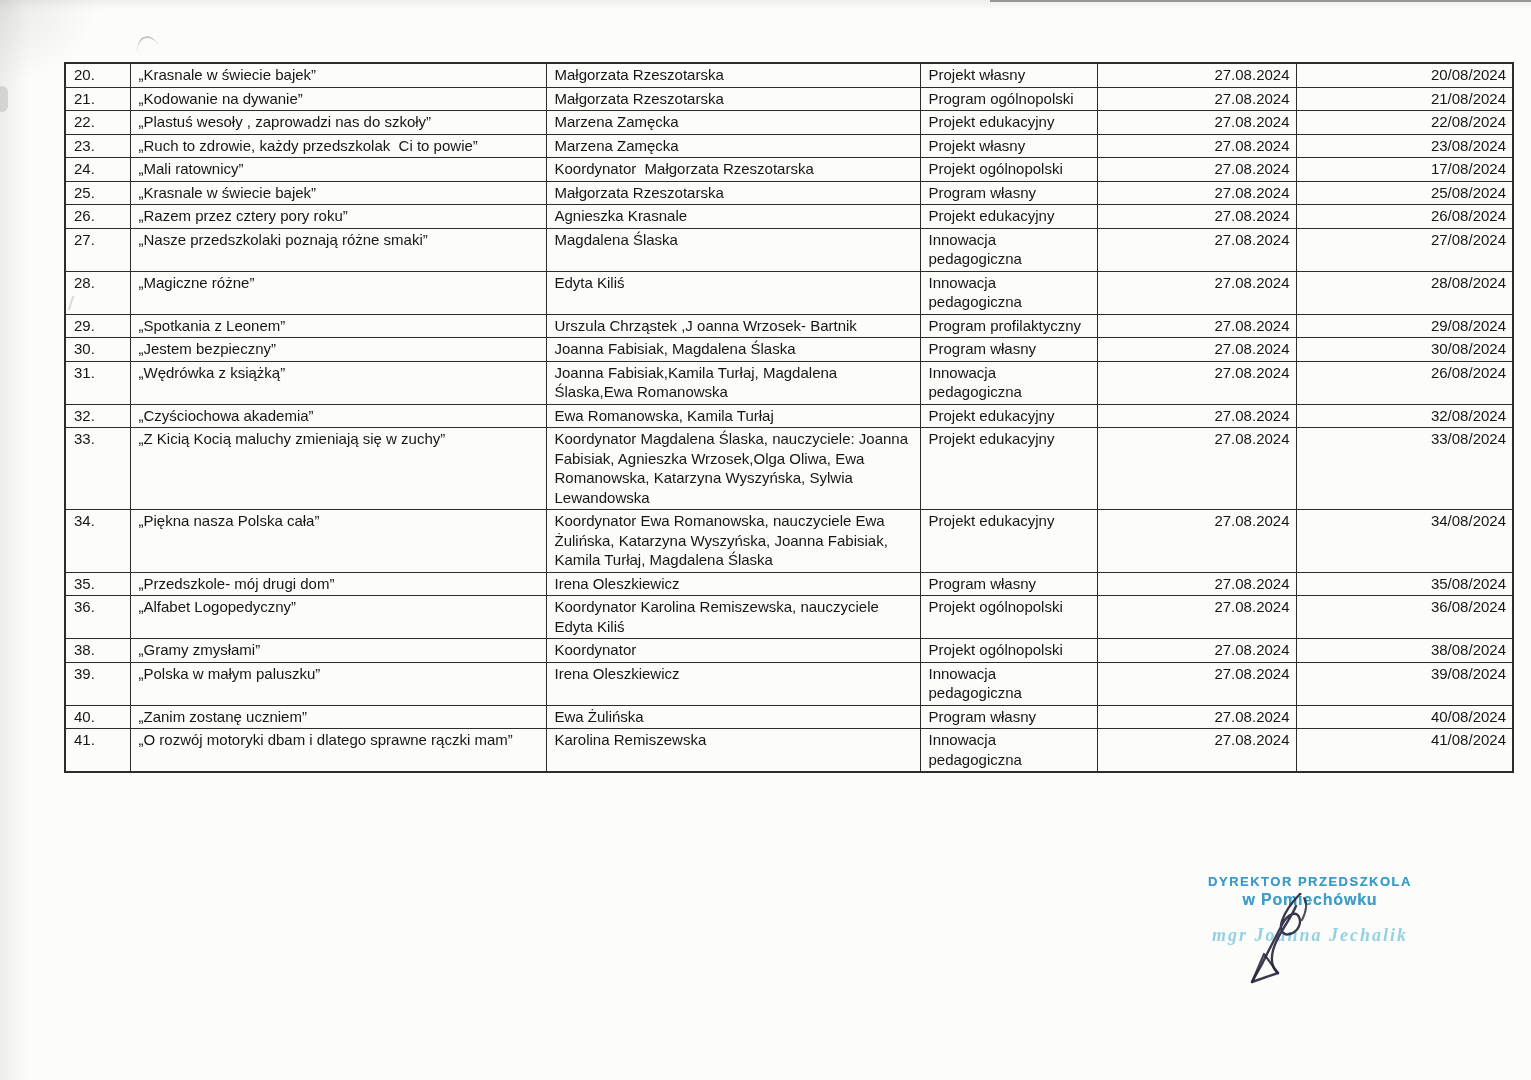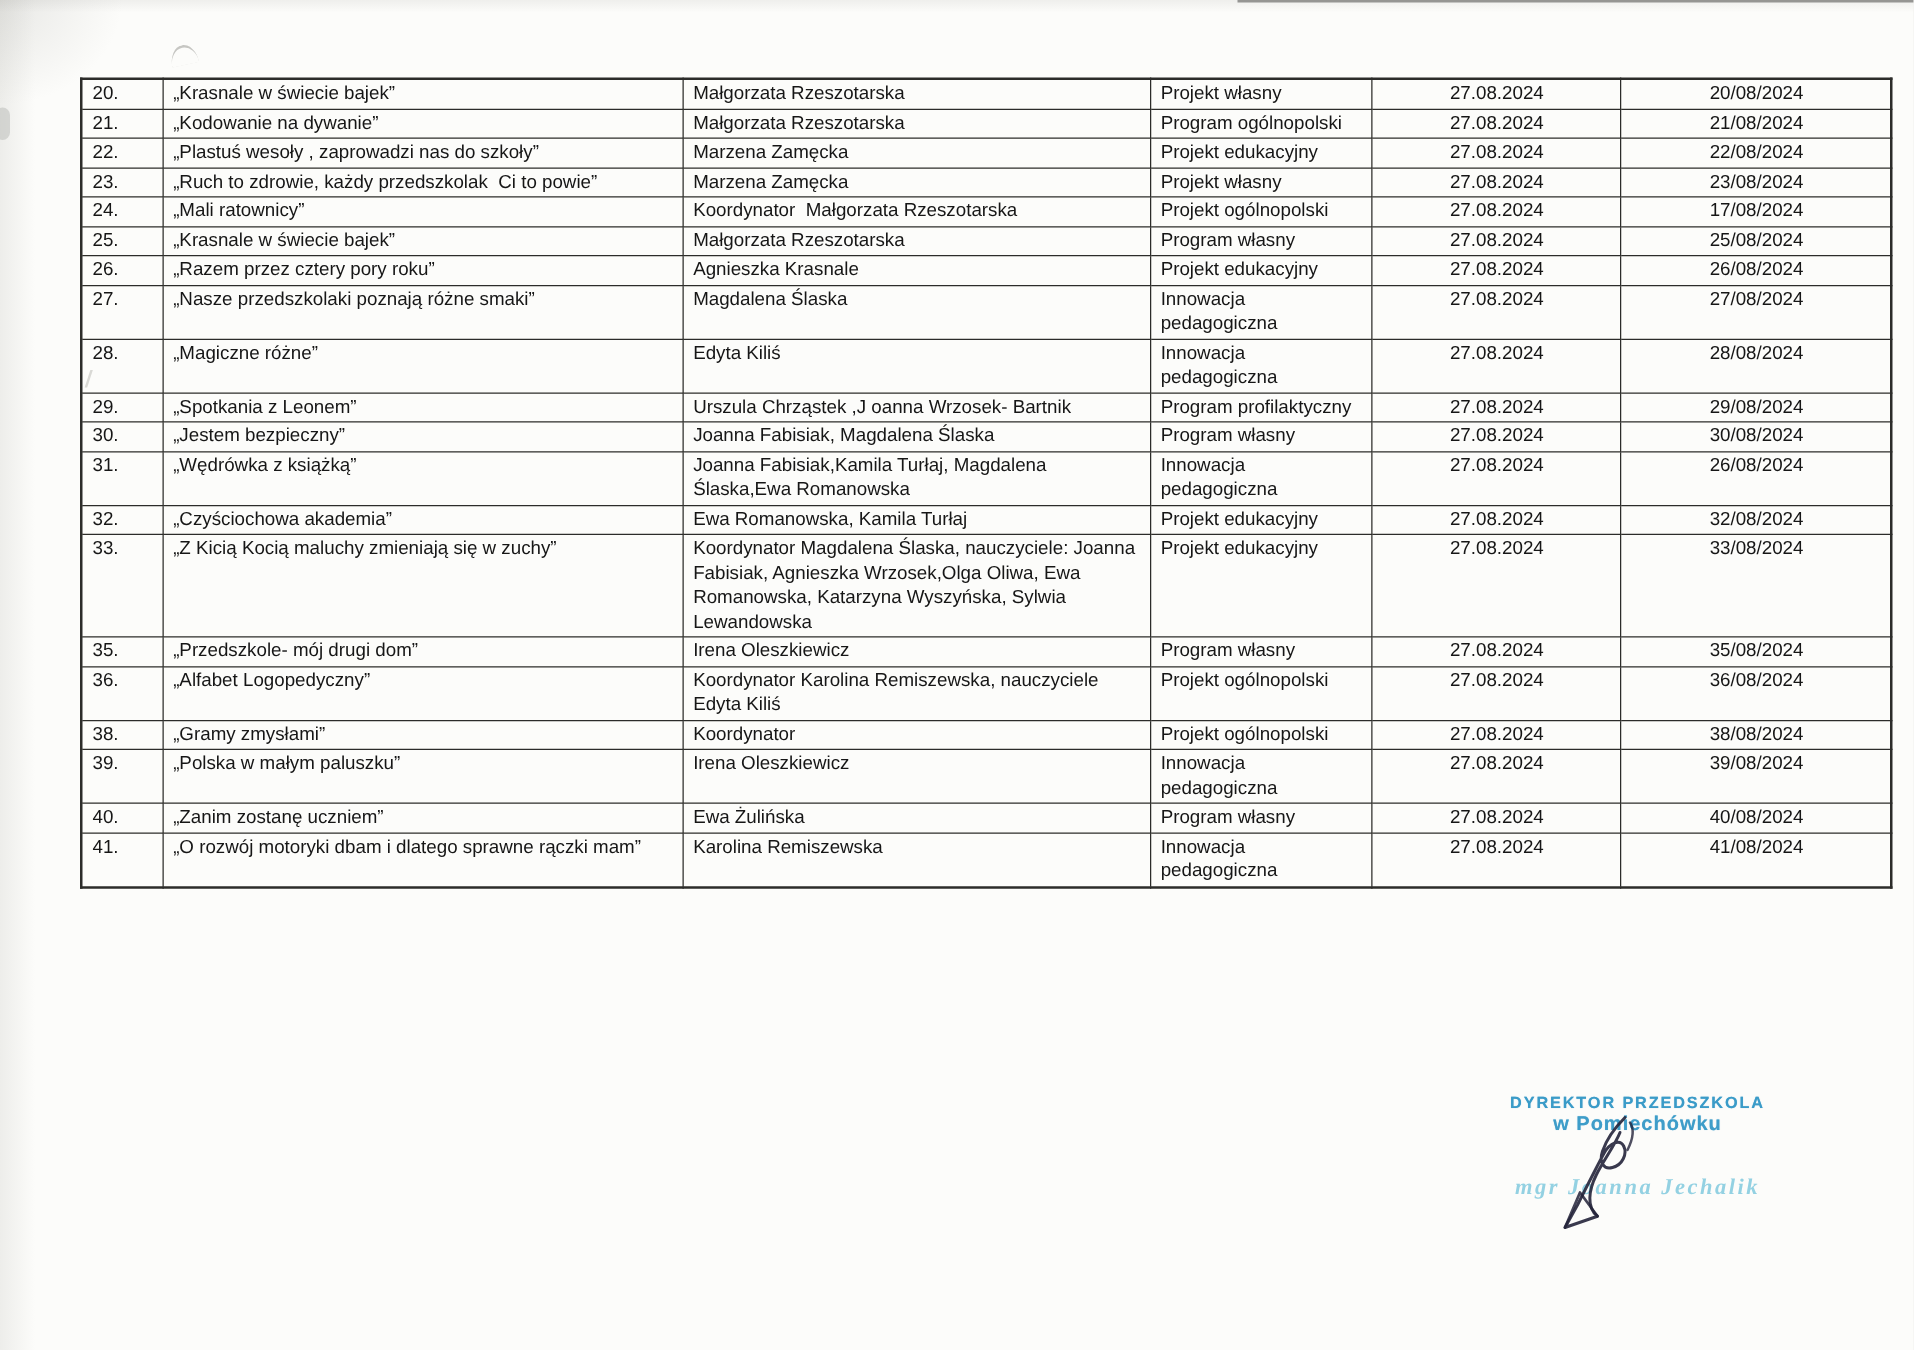--- a/index.html
+++ b/index.html
@@ -48,21 +48,21 @@
     border:1.6px solid #2c2c2a;
     vertical-align:top;
     font-size:15px;line-height:19.5px;
     padding:1px 6px 2px 8px;
     white-space:pre-wrap;
     color:#161616;
   }
   table.doc tr{height:23px;}
   td.c-no{padding-left:12px;}
   td.c-title{padding-left:10px;}
-  td.c-date,td.c-num{text-align:center;}
+  td.c-date,td.c-num{text-align:right;}
   
   table.doc{border:2px solid #2c2c2a;padding-left:24px;}
 
   .stamp{
     position:absolute;left:1180px;top:874px;width:260px;height:130px;
     pointer-events:none;
   }
   .stamp-line1{
     font-size:13px;font-weight:bold;letter-spacing:1.5px;
     color:#2a93c4;text-align:center;
@@ -71,21 +71,21 @@
   }
   .stamp-line2{
     font-size:16px;font-weight:bold;letter-spacing:.8px;
     color:#2a93c4;text-align:center;margin-top:2px;
     text-shadow:0 0 .6px rgba(42,147,196,.7);
     opacity:.9;
   }
   .stamp-line3{
     font-family:"Liberation Serif","DejaVu Serif",serif;
     font-style:italic;font-size:18px;font-weight:bold;letter-spacing:2px;
-    color:#54b7d4;text-align:center;margin-top:30px;
+    color:#54b7d4;text-align:center;margin-top:16px;
     opacity:.62;filter:blur(.4px);
   }
   .signature-svg{
     position:absolute;left:58px;top:16px;
   }
 </style>
 </head>
 <body>
 
 <div class="page">
@@ -219,20 +219,30 @@
       <td class="c-title">„Z Kicią Kocią maluchy zmieniają się w zuchy”</td>
       <td class="c-auth">Koordynator Magdalena Ślaska, nauczyciele: Joanna
 Fabisiak, Agnieszka Wrzosek,Olga Oliwa, Ewa
 Romanowska, Katarzyna Wyszyńska, Sylwia
 Lewandowska</td>
       <td class="c-type">Projekt edukacyjny</td>
       <td class="c-date">27.08.2024</td>
       <td class="c-num">33/08/2024</td>
     </tr>
         <tr>
+      <td class="c-no">34.</td>
+      <td class="c-title">„Piękna nasza Polska cała”</td>
+      <td class="c-auth">Koordynator Ewa Romanowska, nauczyciele Ewa
+Żulińska, Katarzyna Wyszyńska, Joanna Fabisiak,
+Kamila Turłaj, Magdalena Ślaska</td>
+      <td class="c-type">Projekt edukacyjny</td>
+      <td class="c-date">27.08.2024</td>
+      <td class="c-num">34/08/2024</td>
+    </tr>
+        <tr>
       <td class="c-no">35.</td>
       <td class="c-title">„Przedszkole- mój drugi dom”</td>
       <td class="c-auth">Irena Oleszkiewicz</td>
       <td class="c-type">Program własny</td>
       <td class="c-date">27.08.2024</td>
       <td class="c-num">35/08/2024</td>
     </tr>
         <tr>
       <td class="c-no">36.</td>
       <td class="c-title">„Alfabet Logopedyczny”</td>

